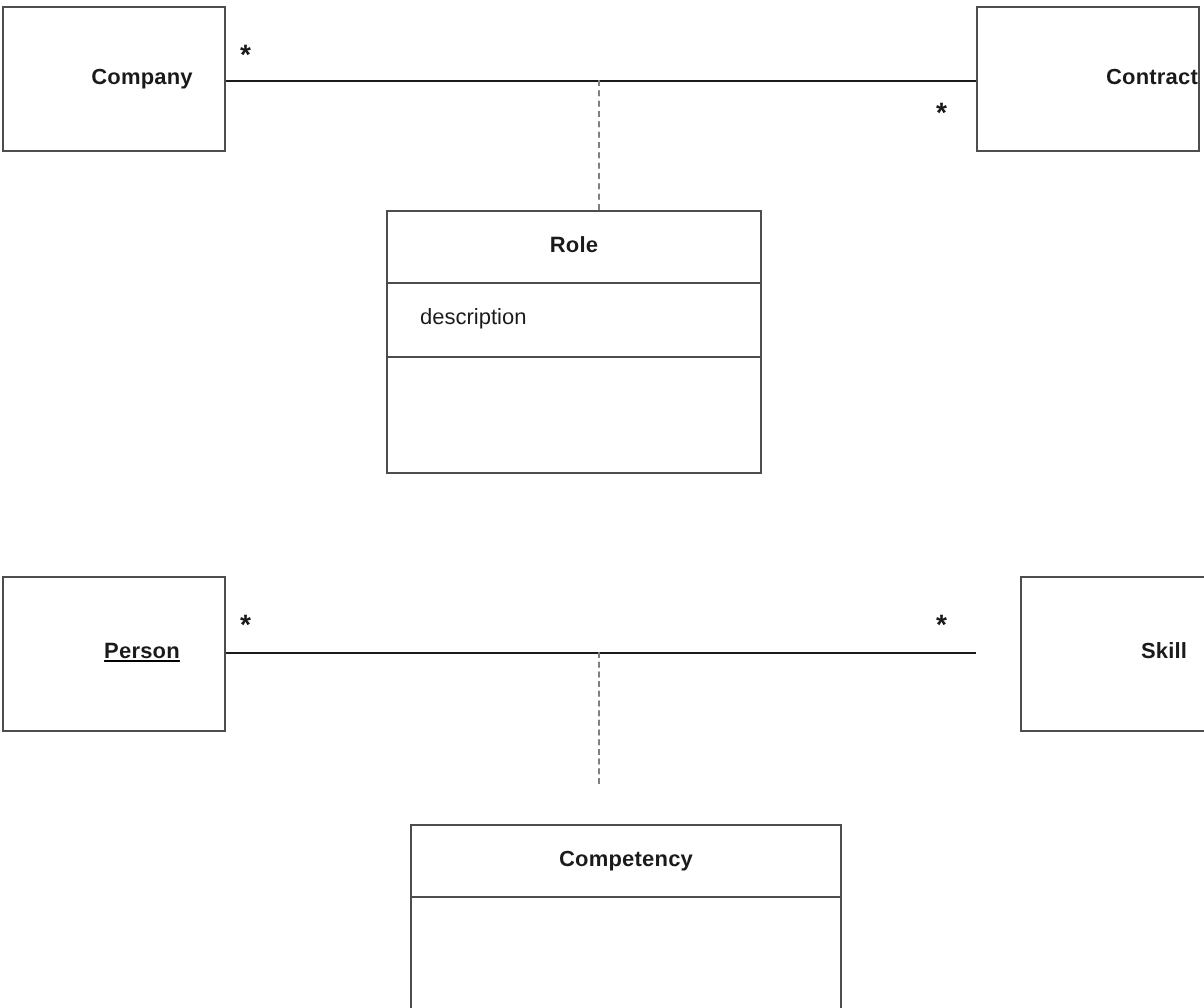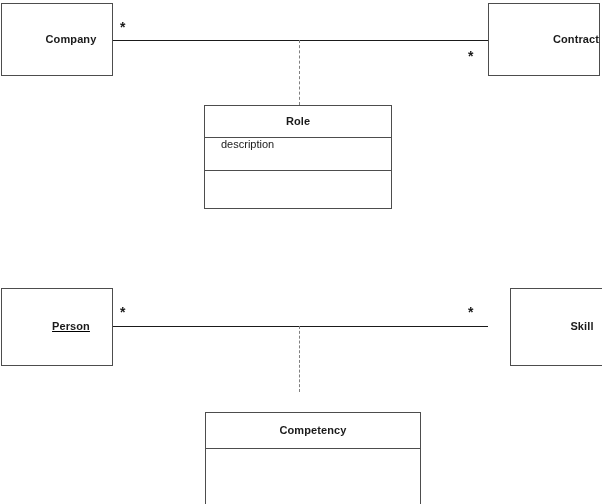--- a/index.html
+++ b/index.html
@@ -52,20 +52,21 @@
     border-bottom: 1px solid #4d4d4d;
     display: flex;
     align-items: center;
     justify-content: center;
   }
   .assoc-attr-row {
     box-sizing: border-box;
     height: 37px;
     border-bottom: 1px solid #4d4d4d;
     display: flex;
+    align-items: center;
     padding-left: 16px;
   }
   .assoc-op-row {
     box-sizing: border-box;
     flex: 1 1 auto;
     min-height: 37px;
   }
   .attr-text {
     font-size: 11px;
     font-weight: normal;
@@ -112,21 +113,21 @@
   </div>
 
   <div class="uml-box simple" style="left:488px; top:3px; width:112px; height:73px;justify-content:flex-end;">
     <span class="box-title">Contract</span>
   </div>
 
   <div class="mult" style="left:120px; top:20px;">*</div>
 
   <div class="mult" style="left:468px; top:49px;">*</div>
 
-  <div class="uml-box assoc-class" style="left:204px; top:105px; width:188px; height:104px;">
+  <div class="uml-box assoc-class" style="left:193px; top:105px; width:188px; height:132px;">
     <div class="assoc-title-row">
       <span class="box-title">Role</span>
     </div>
     <div class="assoc-attr-row">
       <span class="attr-text">description</span>
     </div>
     <div class="assoc-op-row"></div>
   </div>
 
   <div class="assoc-line" style="left:113px; top:326px; width:375px;"></div>

